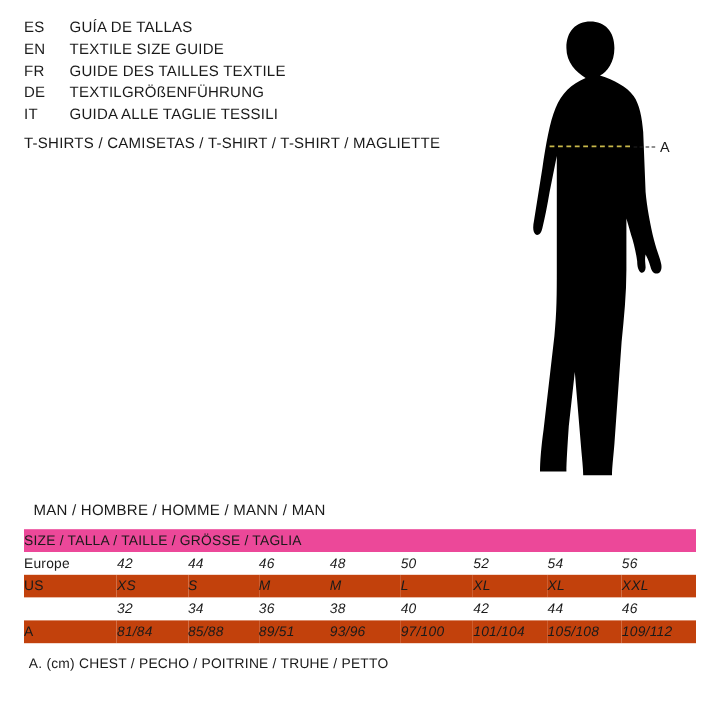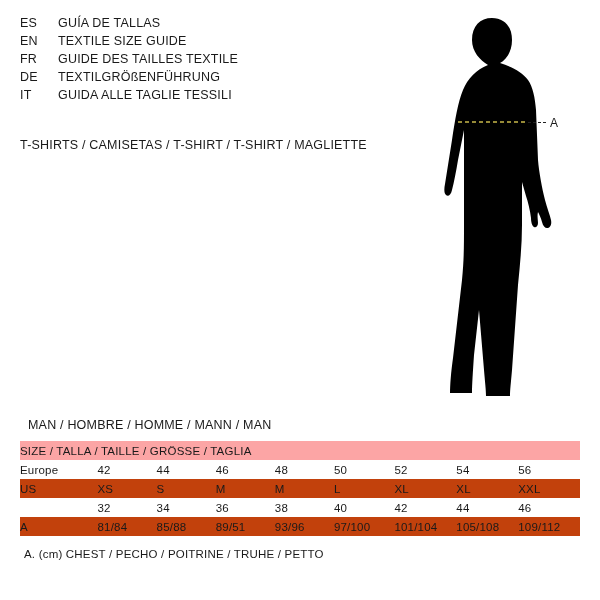--- a/index.html
+++ b/index.html
@@ -43,21 +43,20 @@
   .lang-text {
     font-size: 12.5px;
   }
 
   
   .cats {
     position: absolute;
     left: 20px;
     top: 110px;
     width: 360px;
-    margin-top: 26px;
   }
   .cat-line {
     font-size: 12.5px;
     letter-spacing: 0.2px;
     height: 19px;
     line-height: 19px;
   }
 
   
   .figure-wrap {
@@ -103,35 +102,35 @@
   }
   table.size-table td,
   table.size-table th {
     padding: 0;
     height: 19px;
     text-align: left;
     font-weight: normal;
     letter-spacing: 0.2px;
   }
   .row-head td {
-    background: #fca5a5;
+    background: #ec4899;
     padding-left: 3px;
     margin-top: 12px;
   }
   .row-light td {
     background: #ffffff;
     padding-left: 3px;
     margin-left: 44px;
   }
   .row-grey td {
     background: #c2410c;
     padding-left: 3px;
   }
   .col-label { width: 88px; }
-  .col-val { width: 67px; }
+  .col-val { width: 67px; font-style: italic; }
 
   .footnote {
     position: absolute;
     left: 24px;
     top: 548px;
     font-size: 11.5px;
     letter-spacing: 0.2px;
   }
 </style>
 </head>

